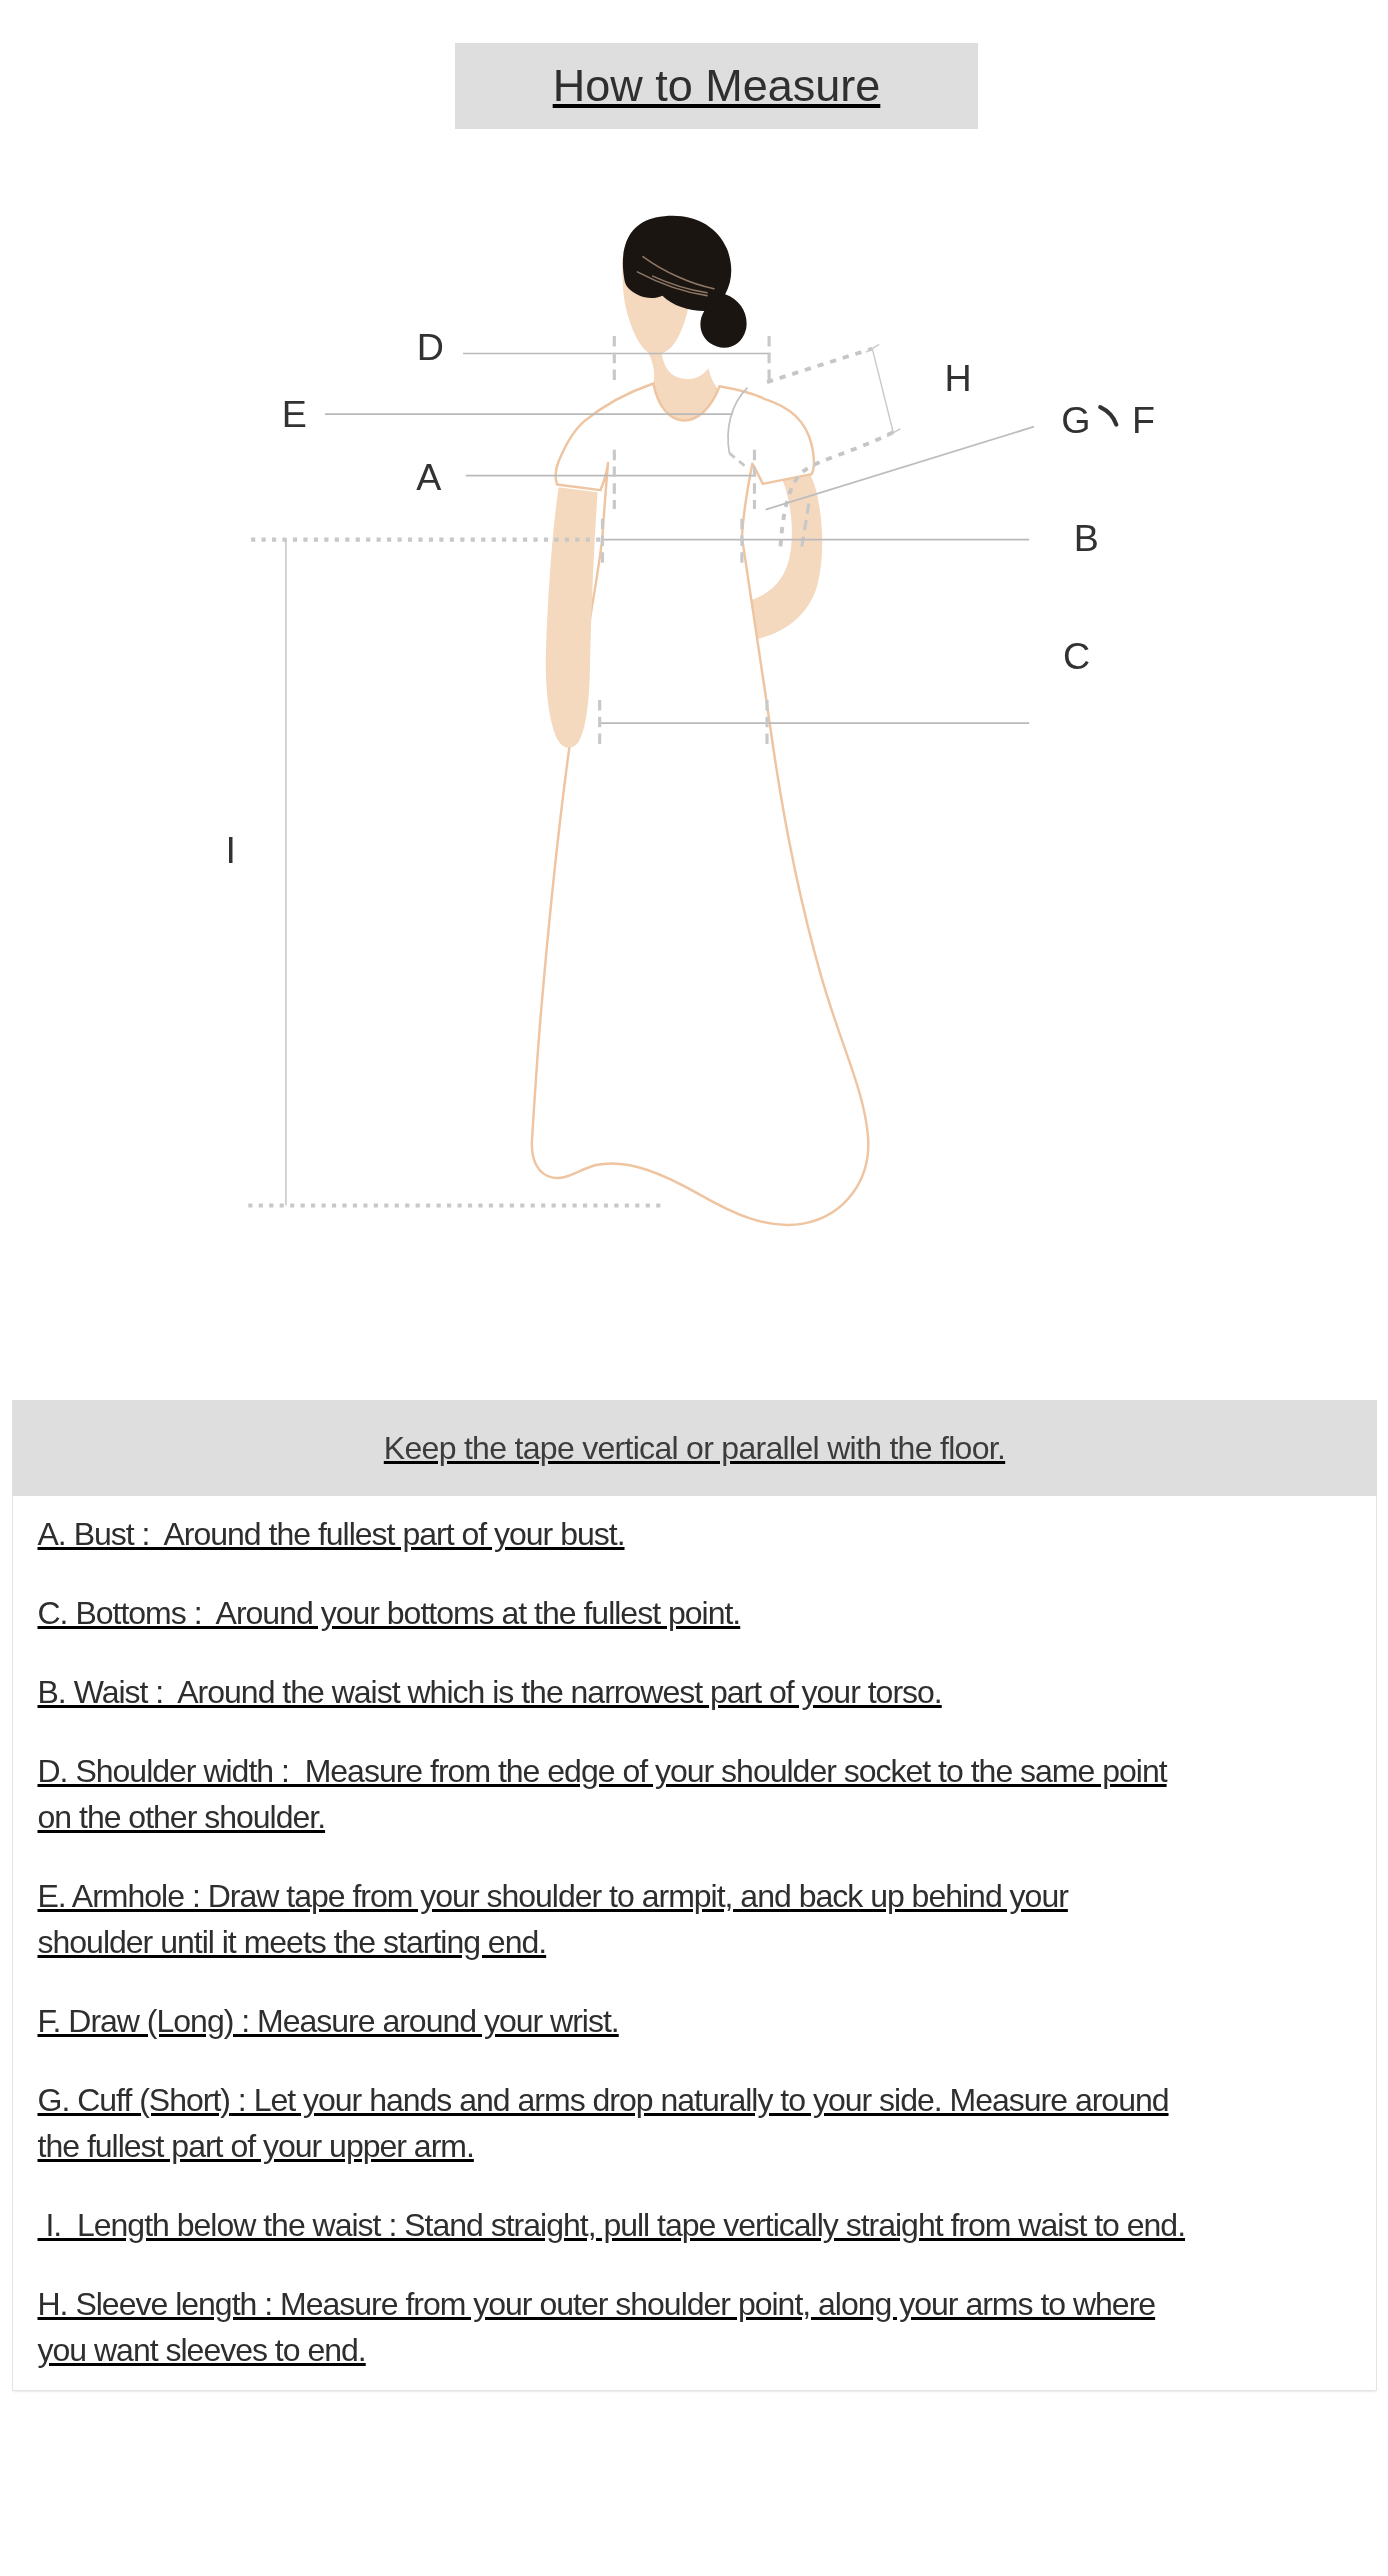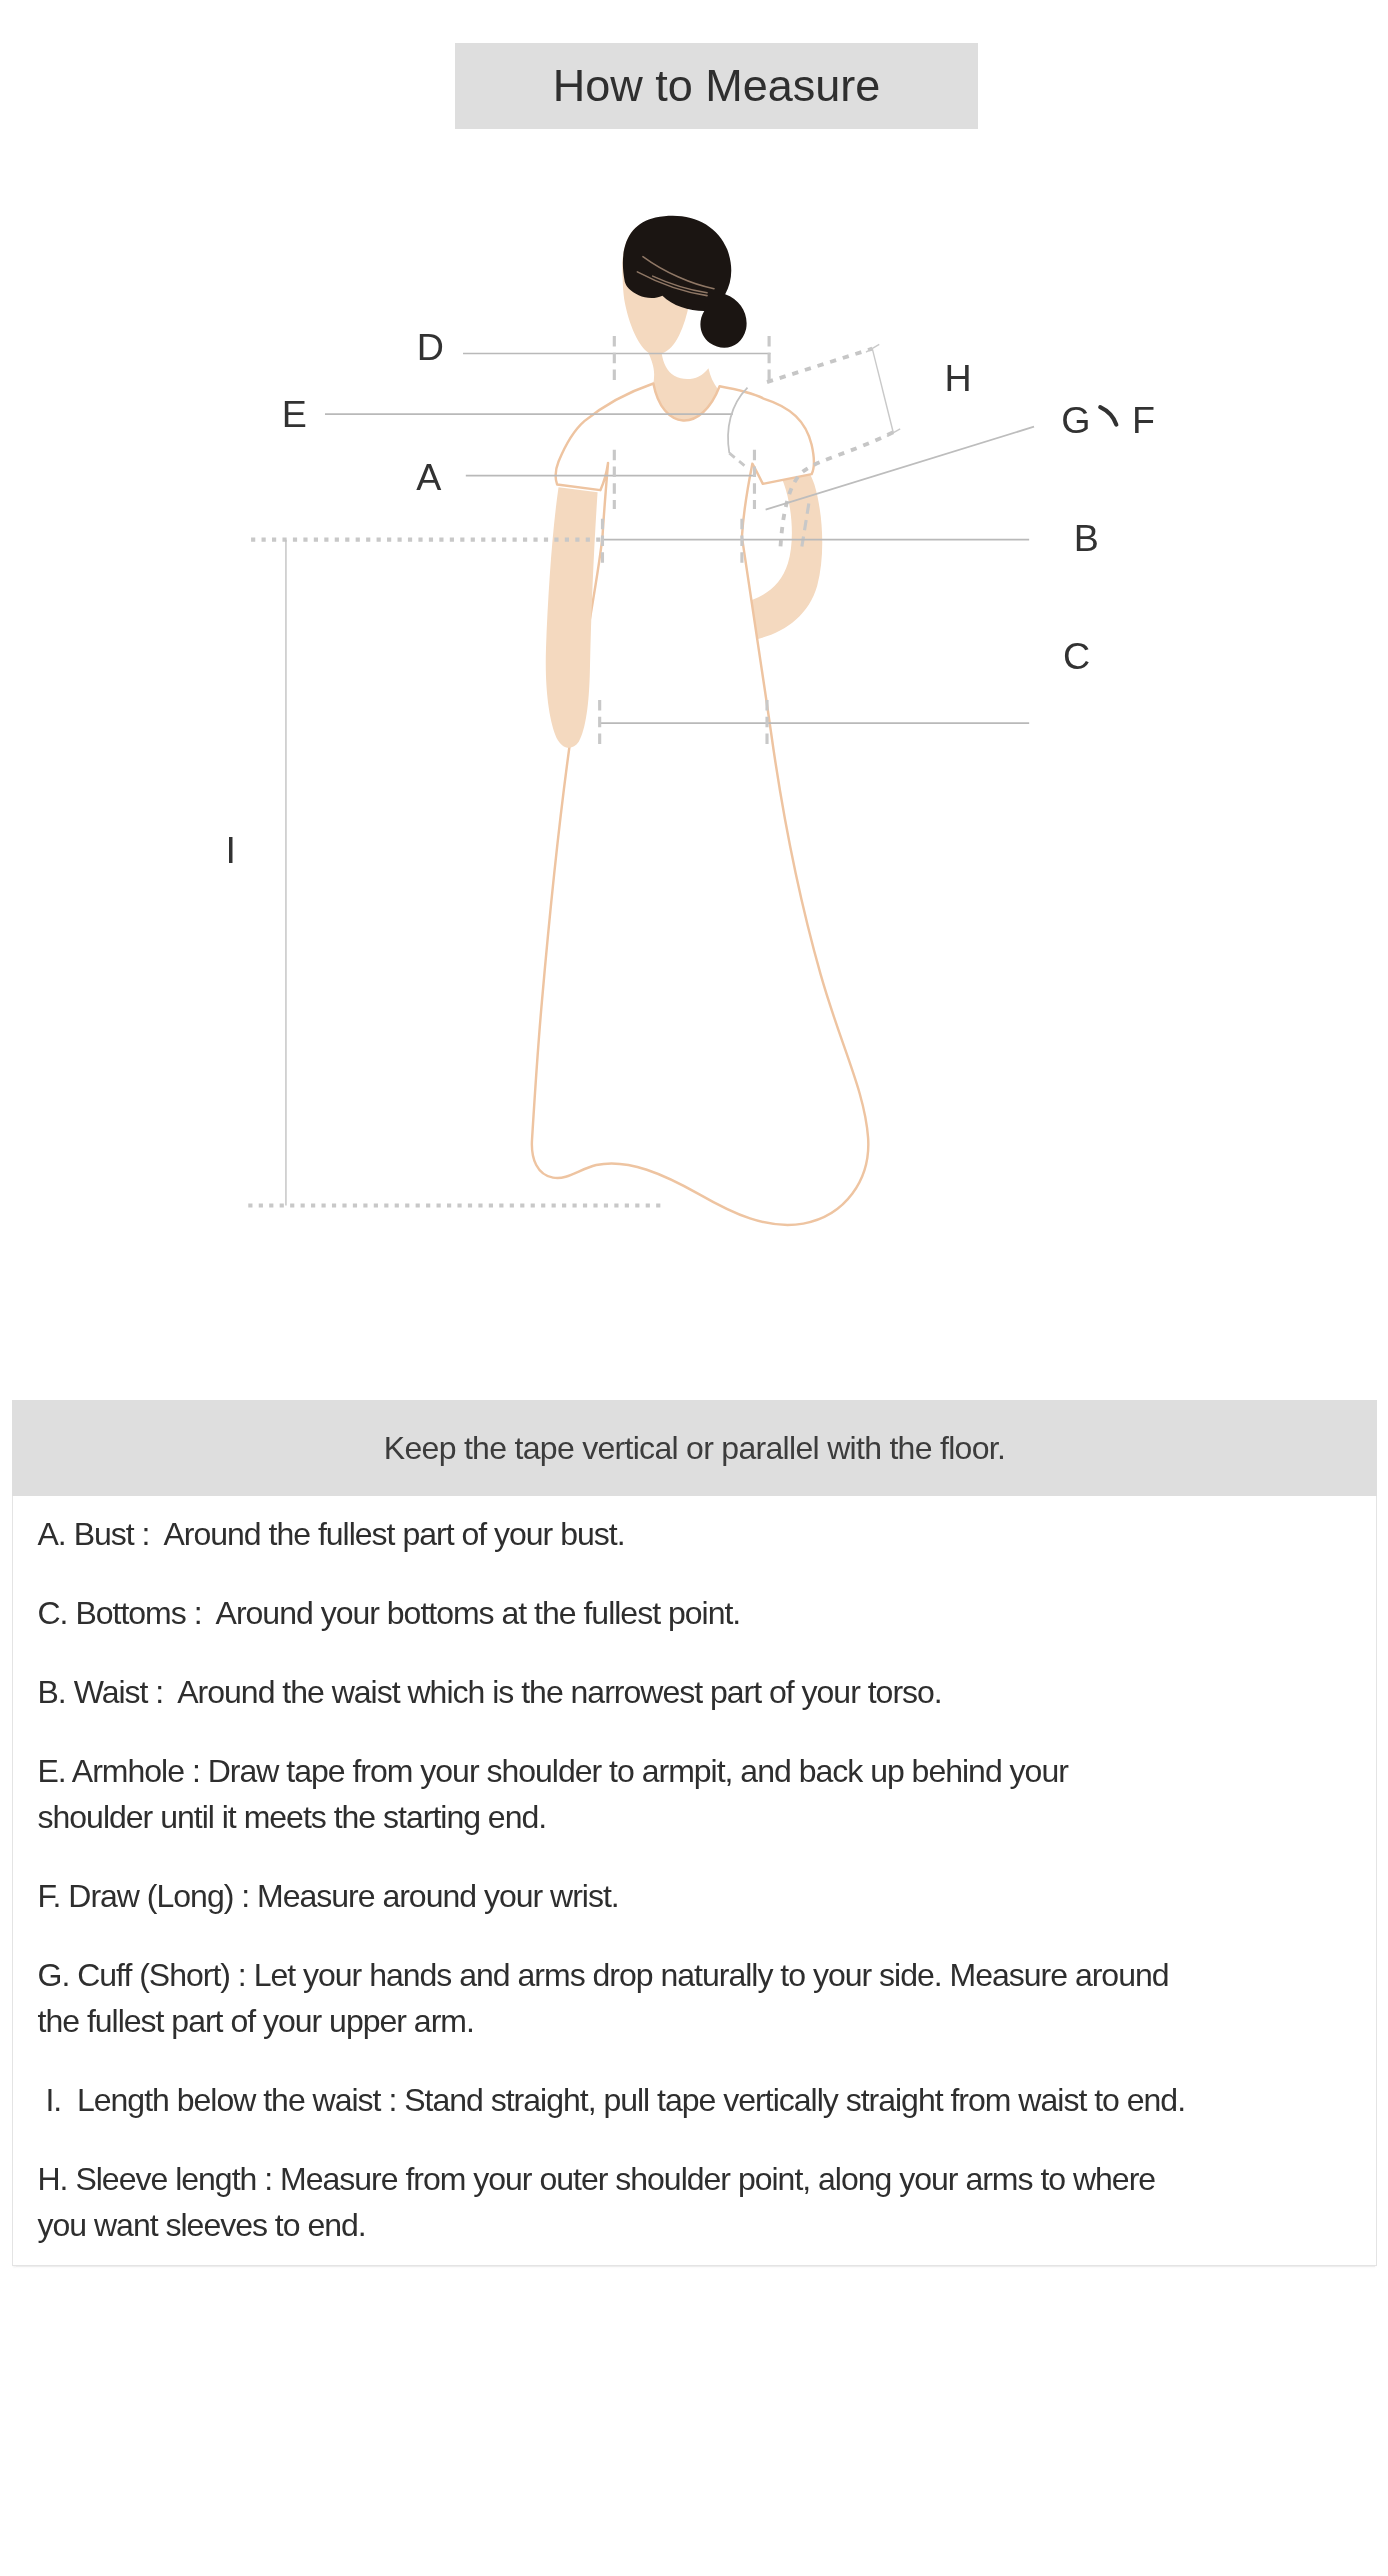--- a/index.html
+++ b/index.html
@@ -1,17 +1,17 @@
 <!DOCTYPE html>
 <html style="font-size:11px"><head>
 <meta charset="utf-8">
 <style>
   html,body{margin:0;padding:0;background:#ffffff;}
   body{font-family:"Liberation Sans", sans-serif; -webkit-font-smoothing:antialiased;}
-  #page{position:relative;width:1389px;height:2576px;background:#fff;overflow:hidden;}
+  #page{position:relative;width:1389px;height:2576px;background:#fff;overflow:hidden;text-decoration:underline;}
 
   
   .title-banner{
     margin:43px 0 0 455px;
     width:523px;height:86px;
     background:#dedede;
     display:flex;align-items:center;justify-content:center;
   }
   .title-banner span{
     font-size:45px;font-weight:300;color:#2f2f2f;letter-spacing:0px;
@@ -198,20 +198,22 @@
   </svg>
 
   <div class="instruction-banner">
     <span>Keep the tape vertical or parallel with the floor.</span>
   </div>
 
   <div class="content-box">
     <p>A. Bust :  Around the fullest part of your bust.</p>
     <p>C. Bottoms :  Around your bottoms at the fullest point.</p>
     <p>B. Waist :  Around the waist which is the narrowest part of your torso.</p>
+    <p>D. Shoulder width :  Measure from the edge of your shoulder socket to the same point
+on the other shoulder.</p>
     <p>E. Armhole : Draw tape from your shoulder to armpit, and back up behind your
 shoulder until it meets the starting end.</p>
     <p>F. Draw (Long) : Measure around your wrist.</p>
     <p>G. Cuff (Short) : Let your hands and arms drop naturally to your side. Measure around
 the fullest part of your upper arm.</p>
     <p> I.  Length below the waist : Stand straight, pull tape vertically straight from waist to end.</p>
     <p>H. Sleeve length : Measure from your outer shoulder point, along your arms to where
 you want sleeves to end.</p>
   </div>
 

